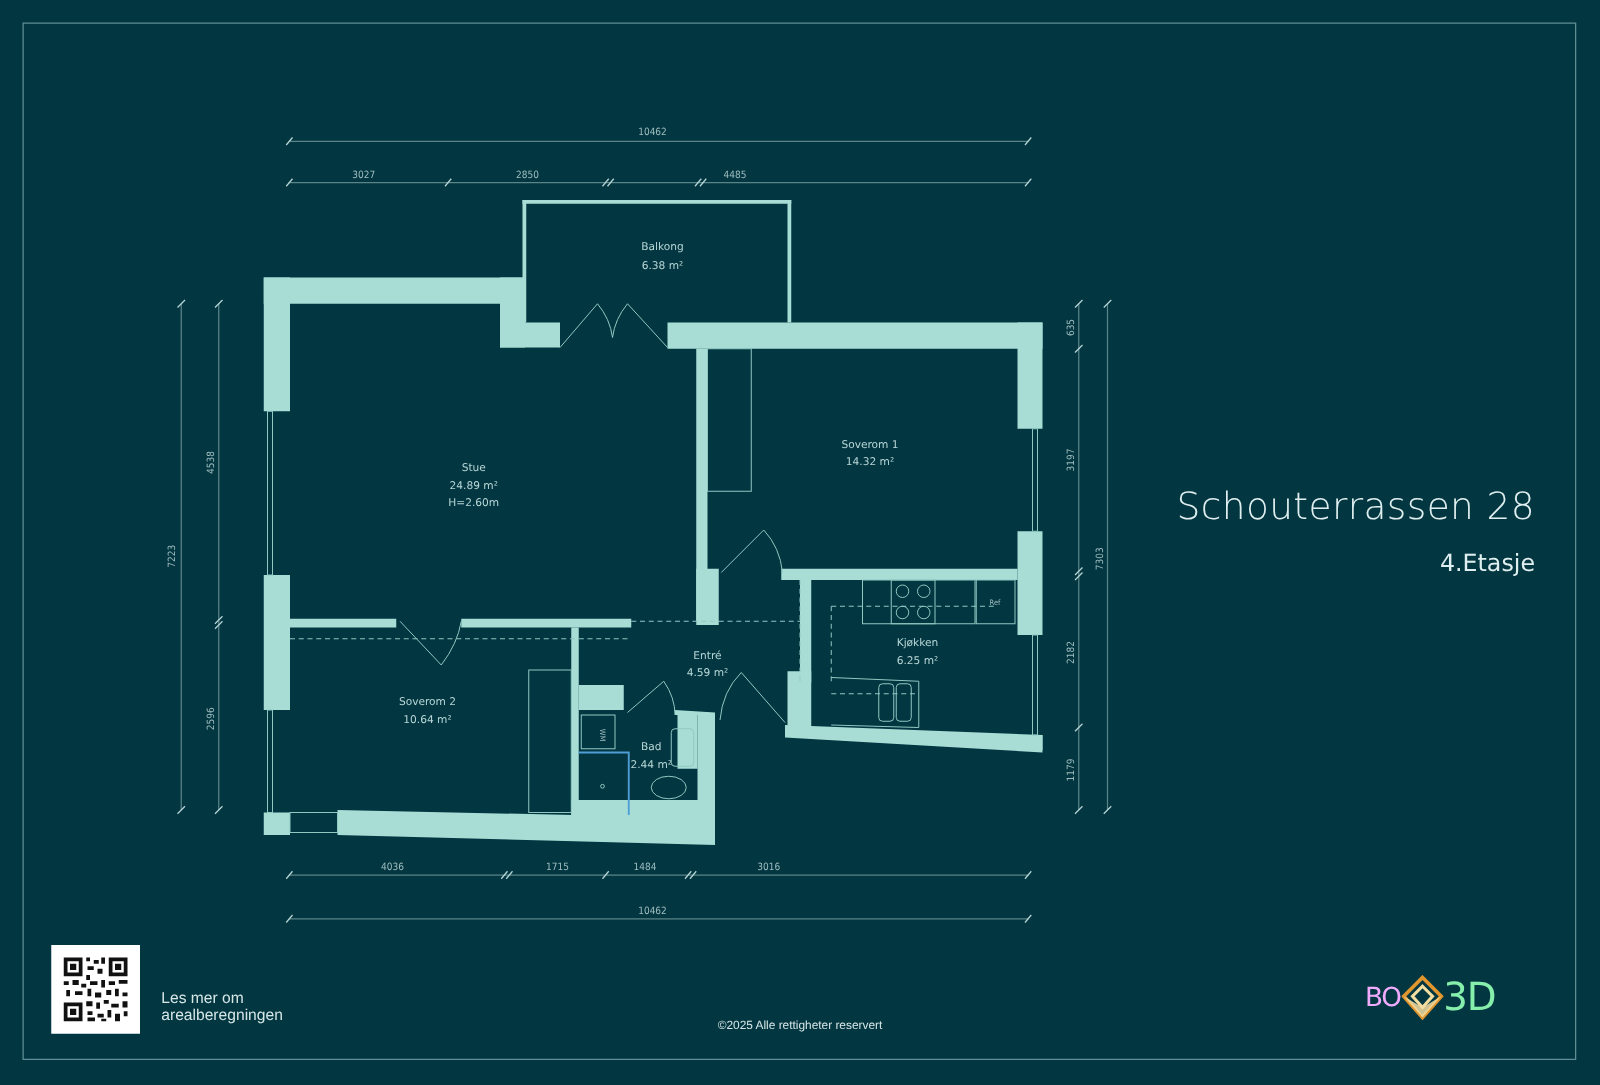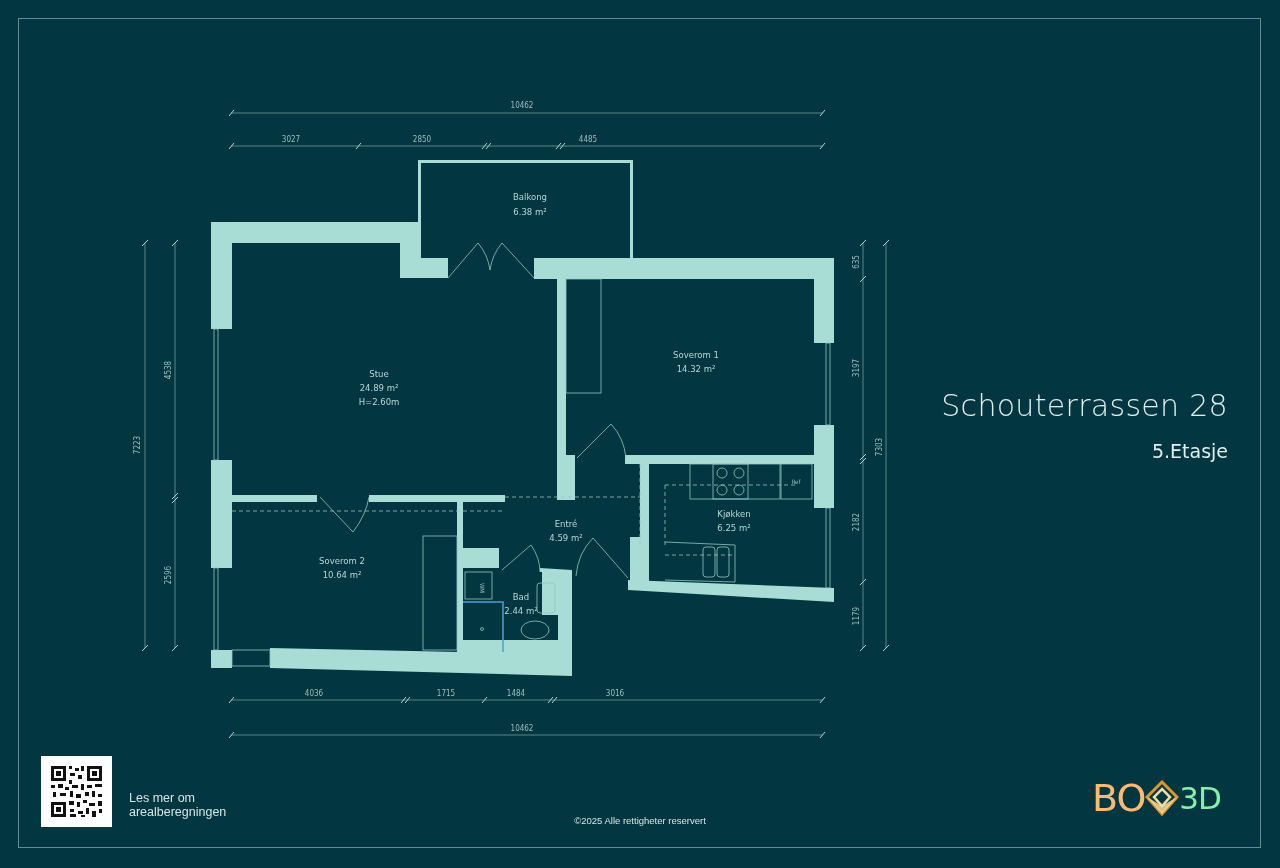--- a/index.html
+++ b/index.html
@@ -7,21 +7,21 @@
   .frame{position:absolute;left:18px;top:18px;width:1243px;height:830px;border:1px solid #5f8f94;box-sizing:border-box;}
   svg.plan{position:absolute;left:0;top:0;}
   .dimtxt{fill:#9fbdbf;font-family:"DejaVu Sans Condensed","DejaVu Sans",sans-serif;font-size:8px;}
   .roomtxt{fill:#b8d6d6;font-family:"DejaVu Sans",sans-serif;font-size:8.5px;}
   .title{position:absolute;right:52px;top:388px;color:#dfeeee;font-family:"DejaVu Sans",sans-serif;font-size:30px;font-weight:300;letter-spacing:0.3px;}
   .subtitle{position:absolute;right:52px;top:440px;color:#dfeeee;font-family:"DejaVu Sans",sans-serif;font-size:19px;}
   .qr{position:absolute;left:41px;top:756px;width:71px;height:71px;background:#ffffff;}
   .qrtext{position:absolute;left:117px;top:791px;color:#d6e6e6;font-size:12.5px;line-height:14px;margin-left:12px;}
   .copy{position:absolute;left:0;width:1280px;top:815px;text-align:center;color:#d6e6e6;font-size:9.5px;}
   .logo{position:absolute;left:1092px;top:780px;height:36px;display:flex;align-items:center;}
-  .logo .bo{color:#fdba74;font-size:38px;font-family:"DejaVu Sans",sans-serif;letter-spacing:-1px;}
+  .logo .bo{color:#f0abfc;font-size:21px;font-family:"DejaVu Sans",sans-serif;letter-spacing:-1px;}
   .logo .d3{color:#86efac;font-size:31px;font-family:"DejaVu Sans",sans-serif;letter-spacing:-1px;}
 </style>
 </head>
 <body>
 
 <div class="frame"></div>
 
 <svg class="plan" width="1280" height="868" viewBox="0 0 1280 868">
 
   <g stroke="#5a8488" stroke-width="1" fill="none">
@@ -205,21 +205,21 @@
 
     <text class="roomtxt" x="342" y="564" text-anchor="middle">Soverom 2</text>
     <text class="roomtxt" x="342" y="578" text-anchor="middle">10.64 m²</text>
 
     <text class="roomtxt" x="521" y="600" text-anchor="middle">Bad</text>
     <text class="roomtxt" x="521" y="614" text-anchor="middle">2.44 m²</text>
   </g>
 </svg>
 
 <div class="title">Schouterrassen 28</div>
-<div class="subtitle">5.Etasje</div>
+<div class="subtitle">4.Etasje</div>
 
 <div class="qr">
   <svg width="71" height="71" viewBox="0 0 71 71">
     <g fill="#111">
       <rect x="10" y="10" width="15" height="15"></rect>
         <rect x="13" y="13" width="9" height="9" fill="#fff"></rect>
         <rect x="15" y="15" width="5" height="5"></rect>
       <rect x="46" y="10" width="15" height="15"></rect>
         <rect x="49" y="13" width="9" height="9" fill="#fff"></rect>
         <rect x="51" y="15" width="5" height="5"></rect>

